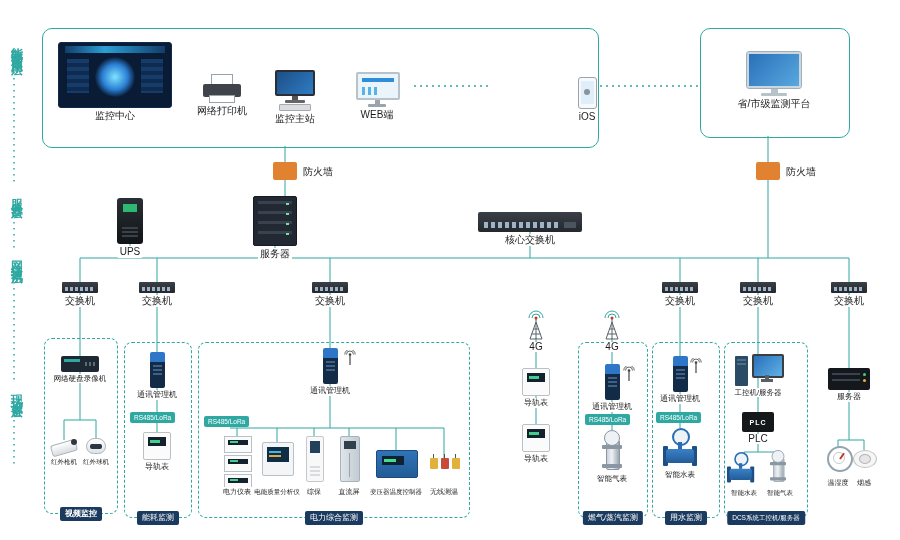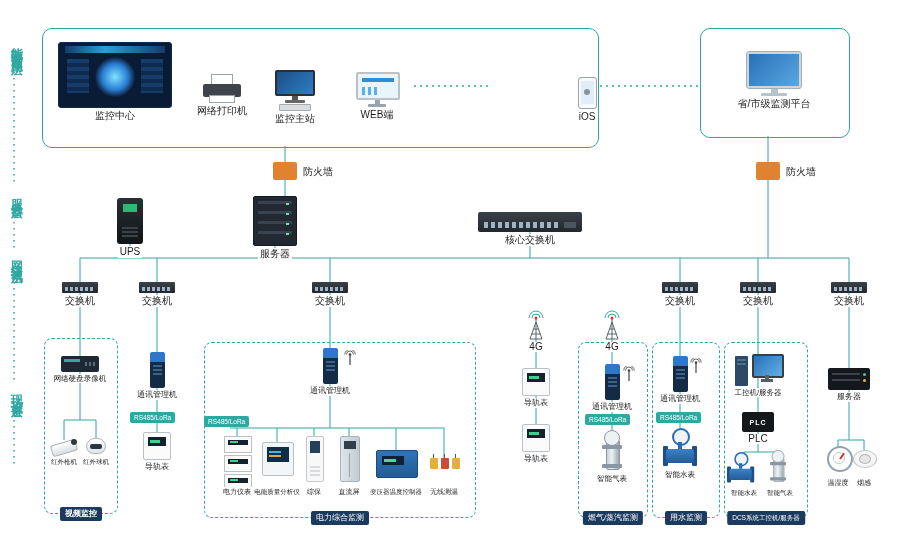--- a/index.html
+++ b/index.html
@@ -272,21 +272,24 @@
     <div class="lbl">交换机</div>
   </div>
   <div class="n" style="left:819px;top:282px;width:60px;">
     <div class="sw"></div>
     <div class="lbl">交换机</div>
   </div>
 
   <div class="gbox" style="left:44px;top:338px;width:72px;height:174px;font-weight:bold;">
     <div class="badge">视频监控</div>
     </div>
-  <div class="gbox" style="left:204px;top:342px;width:270px;height:174px;text-align:right;">
+  <div class="gbox" style="left:124px;top:342px;width:66px;height:174px;">
+    <div class="badge">能耗监测</div>
+    </div>
+  <div class="gbox" style="left:198px;top:342px;width:270px;height:174px;text-align:right;">
     <div class="badge">电力综合监测</div>
     </div>
   <div class="gbox" style="left:578px;top:342px;width:68px;height:174px;">
     <div class="badge">燃气/蒸汽监测</div>
     </div>
   <div class="gbox" style="left:652px;top:342px;width:66px;height:174px;">
     <div class="badge">用水监测</div>
     </div>
   <div class="gbox" style="left:724px;top:342px;width:82px;height:174px;">
     <div class="badge xs">DCS系统工控机/服务器</div>

